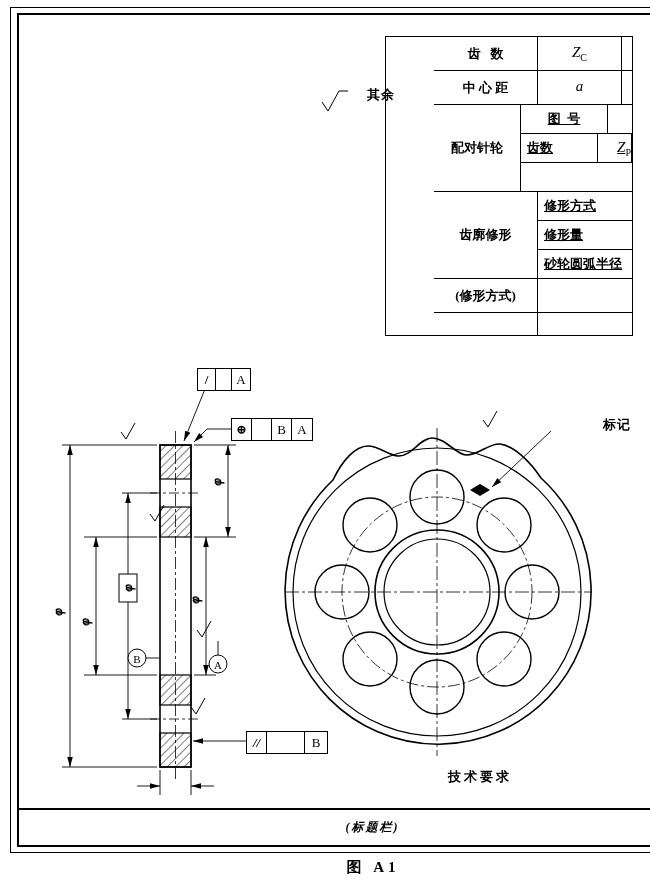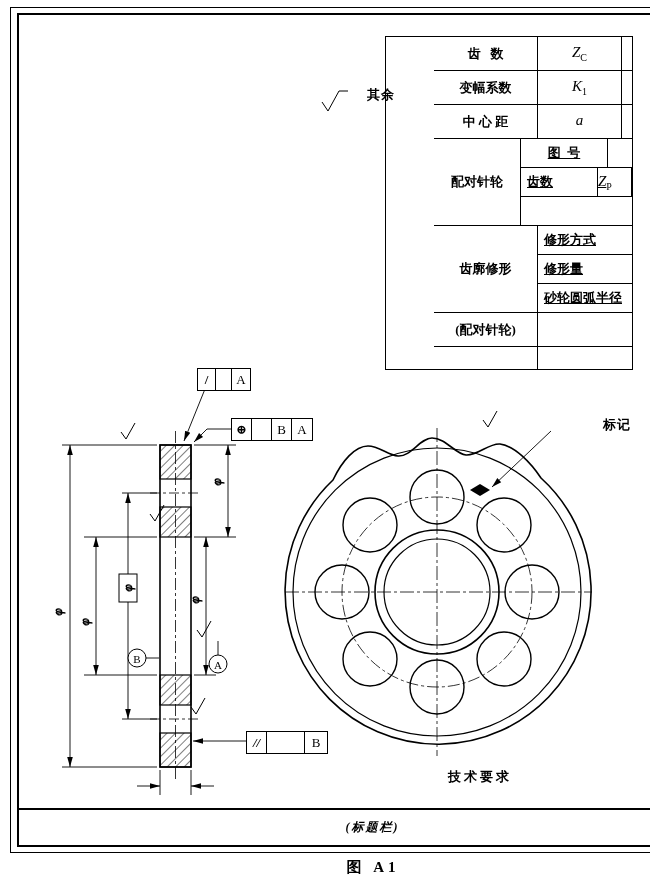--- a/index.html
+++ b/index.html
@@ -174,43 +174,36 @@
 
   <div class="abs spec-table">
     <div class="tr h34">
       <div class="c c1">齿   数</div>
       <div class="c c2">
           <span class="val"><span>Z</span><sub>C</sub></span>
         </div>
       <div class="c c3"></div>
     </div>
     <div class="tr h34">
-      <div class="c c1">变幅系数</div>
-      <div class="c c2">
-          <span class="val"><span>K</span><sub>1</sub></span>
-        </div>
-      <div class="c c3"></div>
-    </div>
-    <div class="tr h34">
       <div class="c c1">中 心 距</div>
       <div class="c c2">
           <span class="val"><span>a</span><sub></sub></span>
         </div>
       <div class="c c3"></div>
     </div>
     <div class="tr h87">
       <div class="c c1">配对针轮</div>
       <div class="group-right">
         <div class="sub-row">
           <div class="sc br cen" style="width:87px;">图  号</div>
           <div class="sc" style="flex:1;"></div>
         </div>
         <div class="sub-row">
           <div class="sc br padl" style="width:77px;">齿数</div>
-          <div class="sc br" style="width:34px;justify-content:flex-start;"><span class="val"><span>Z</span><sub>P</sub></span></div>
+          <div class="sc br" style="width:34px;justify-content:flex-end;"><span class="val"><span>Z</span><sub>P</sub></span></div>
           <div class="sc" style="flex:1;"></div>
         </div>
         <div class="sub-row">
           <div class="sc" style="flex:1;"></div>
         </div>
       </div>
     </div>
     <div class="tr h87">
       <div class="c c1">齿廓修形</div>
       <div class="group-right">
@@ -219,21 +212,21 @@
         </div>
         <div class="sub-row">
           <div class="sc padl" style="flex:1;">修形量</div>
         </div>
         <div class="sub-row">
           <div class="sc padl" style="flex:1;">砂轮圆弧半径</div>
         </div>
       </div>
     </div>
     <div class="tr h34">
-      <div class="c c1">(配对针轮)</div>
+      <div class="c c1">(修形方式)</div>
       <div class="c c3"></div>
     </div>
     <div class="tr h22">
       <div class="c c1"></div>
       <div class="c c3"></div>
     </div>
   </div>
 
   <div class="fcf" style="left:197px;top:368px;">
     <div class="cell sym" style="width:18px;">/</div>

